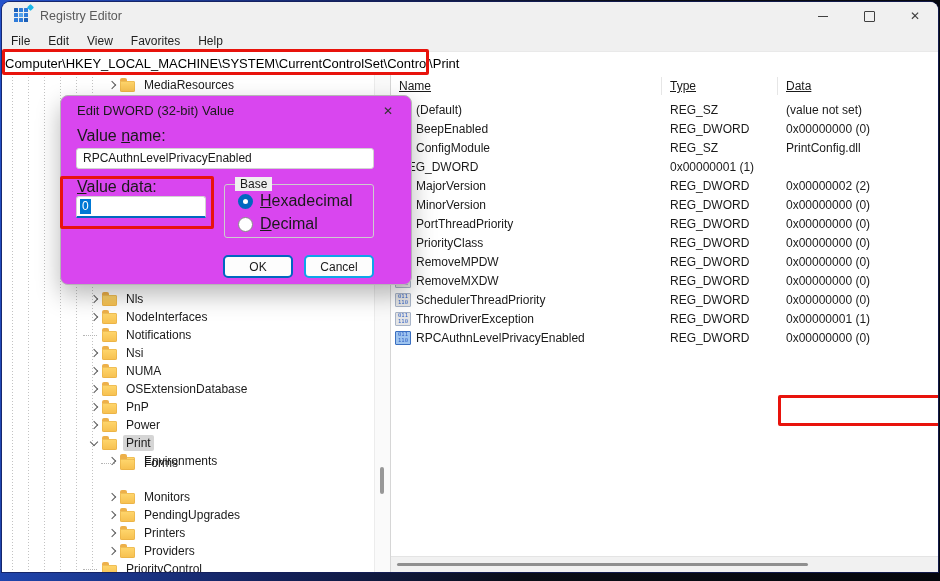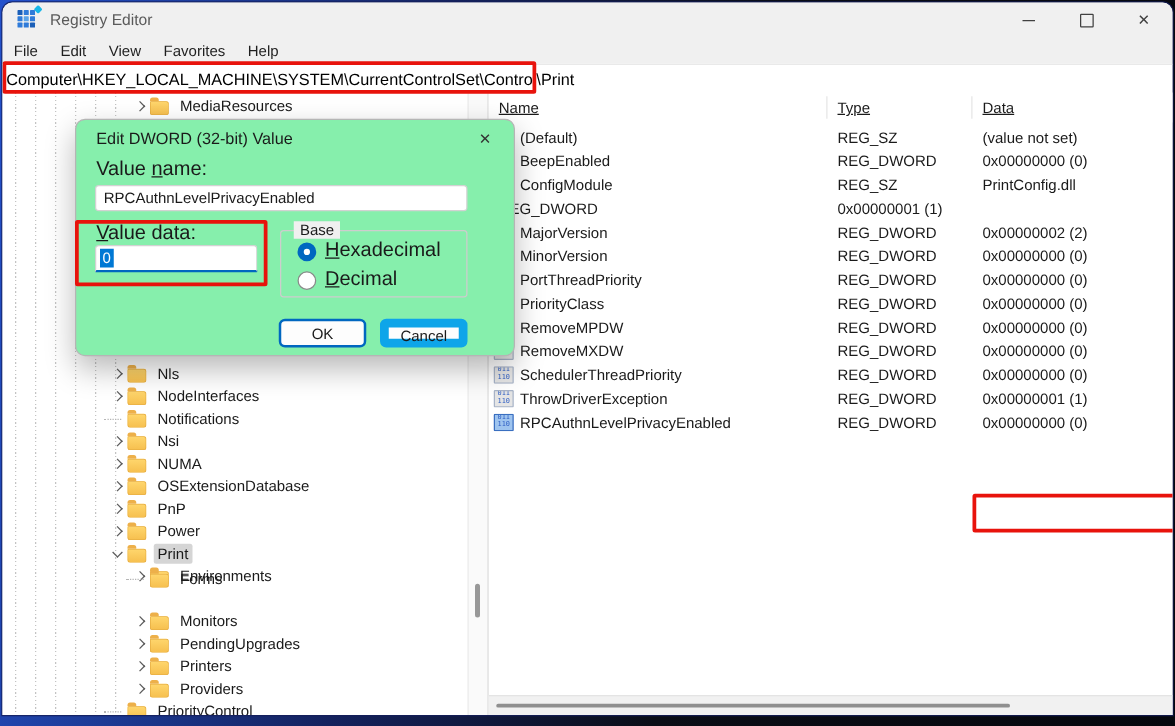--- a/index.html
+++ b/index.html
@@ -60,37 +60,37 @@
   .cell{ padding-left:8px; white-space:nowrap; overflow:hidden; }
   .namecell{ display:flex; align-items:center; padding-left:4px; }
   .vname{ margin-left:5px; }
   .vicon{ flex:none; width:16px; height:14px; border:1px solid #a8b4c8; background:#e5e5e5; border-radius:1px; display:flex; flex-direction:column; align-items:center; justify-content:center; overflow:hidden; }
   .icon-sz{ color:#c03a2b; font-size:8px; font-weight:bold; line-height:8px; border-color:#b0b0b0; }
   .icon-dword i{ display:block; font-style:normal; font-family:"DejaVu Sans Mono",monospace; font-size:5.5px; line-height:5.5px; color:#2f5fc4; letter-spacing:0; }
   .icon-dword.sel{ background:#9ec4ef; border-color:#3a6fc0; }
   .hscroll{ position:absolute; left:0; bottom:0; width:100%; height:16px; background:#f1f1f1; border-top:1px solid #e4e4e4; }
   .hthumb{ position:absolute; left:6px; top:6px; width:411px; height:3px; background:#8f8f8f; border-radius:2px; }
   
-  .dialog{ position:absolute; left:58px; top:93px; width:352px; height:190px; background:#86efac;
+  .dialog{ position:absolute; left:58px; top:93px; width:352px; height:190px; background:#d946ef;
     border:1px solid #b5b5b5; border-radius:8px; box-shadow:0 10px 24px rgba(0,0,0,.28); z-index:50; }
   .dlg-title{ position:absolute; left:16px; top:7px; font-size:13px; color:#1a1a1a; }
   .dlg-close{ position:absolute; right:10px; top:4px; width:26px; height:22px; display:flex; align-items:center; justify-content:center; font-size:12px; color:#333; background:none; border:none; }
   .dlg-label{ position:absolute; font-size:16px; color:#1a1a1a; }
   .dlg-namefield{ position:absolute; left:15px; top:52px; width:298px; height:21px; background:#fff; border:1px solid #d2d2d2; border-radius:3px; font-size:12px; color:#1a1a1a; line-height:19px; padding-left:6px; white-space:nowrap; overflow:hidden; }
   .dlg-input{ position:absolute; left:15px; top:100px; width:130px; height:22px; background:#fff; border:1px solid #d2d2d2; border-bottom:2px solid #0067c0; border-radius:3px 3px 1px 1px; font-size:12px; display:flex; align-items:center; padding-left:3px; }
   .dlg-input .sel{ background:#0078d4; color:#fff; padding:0 2px; line-height:15px; }
   .groupbox{ position:absolute; left:163px; top:88px; width:150px; height:54px; border:1px solid #cdcdcd; border-radius:3px; }
   .gb-legend{ position:absolute; top:-8px; left:10px; background:#f0f0f0; padding:0 5px; font-size:12px; color:#1a1a1a; }
   .radio-row{ position:absolute; left:13px; display:flex; align-items:center; font-size:16px; color:#1a1a1a; }
   .radio{ width:15px; height:15px; border-radius:50%; background:#fff; margin-right:7px; flex:none; }
   .radio.checked{ border:5px solid #0067c0; }
   .radio.unchecked{ border:1px solid #8a8a8a; }
   .btn{ position:absolute; top:159px; width:70px; height:23px; font-size:12px; color:#1a1a1a; background:#fdfdfd; border-radius:5px; font-family:inherit; }
   .btn-ok{ left:162px; border:2px solid #0067c0; }
-  .btn-cancel{ left:243px; border:7px solid #0ea5e9; }
+  .btn-cancel{ left:243px; border:2px solid #0ea5e9; }
   
   .redbox{ position:absolute; border:3px solid #e8130c; border-radius:2px; z-index:100; pointer-events:none; }
   .red-address{ left:0; top:47px; width:427px; height:26px; }
   .red-valuedata{ left:58px; top:174px; width:154px; height:53px; }
   .red-rpcrow{ left:387px; top:321px; width:200px; height:31px; }
   u{ text-decoration:underline; }
 </style>
 </head>
 <body>
 

